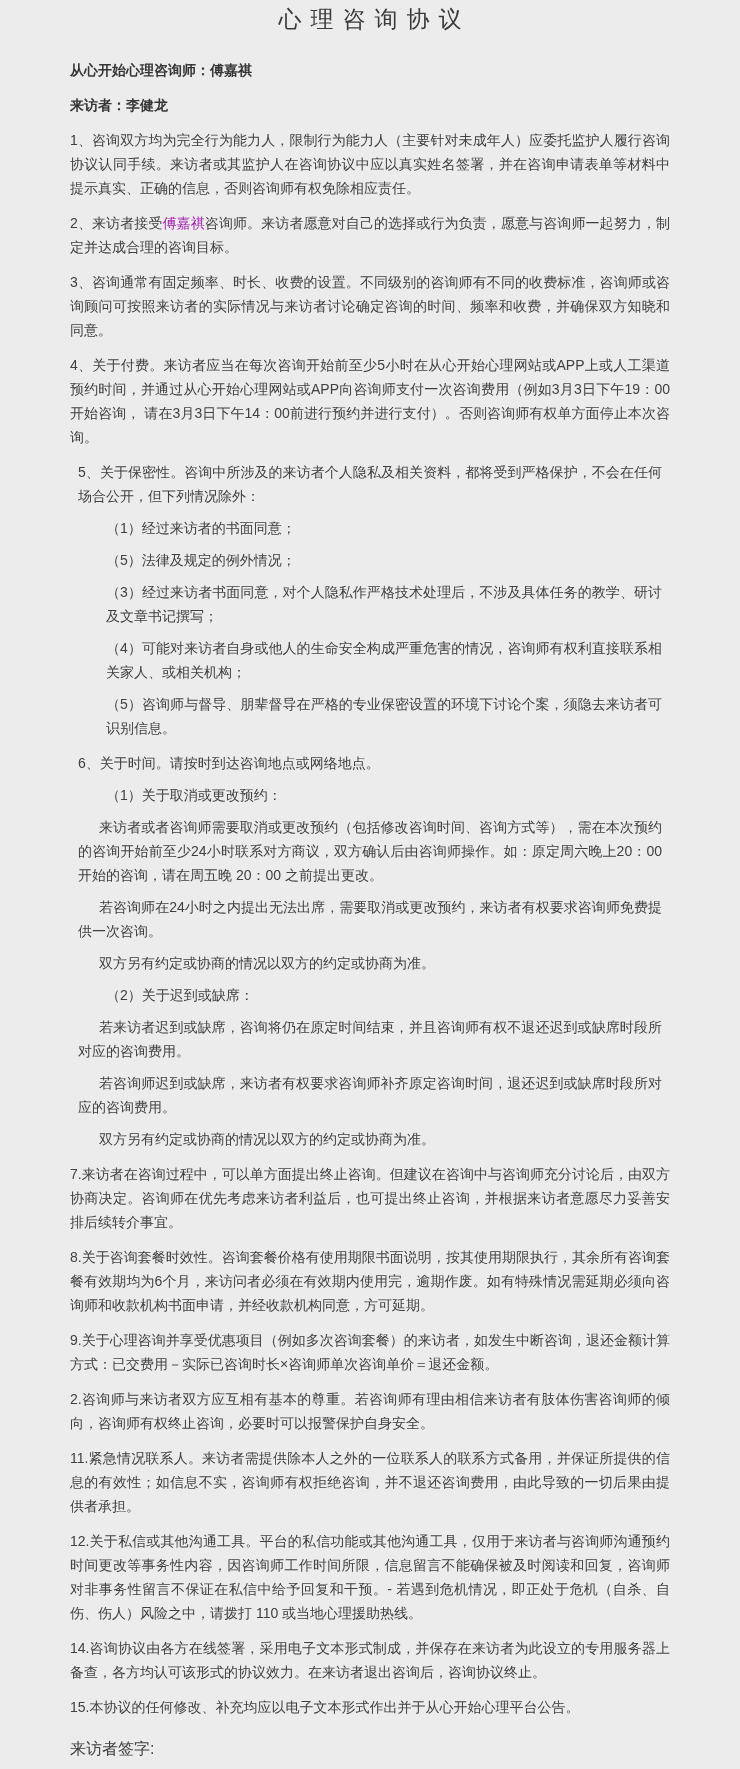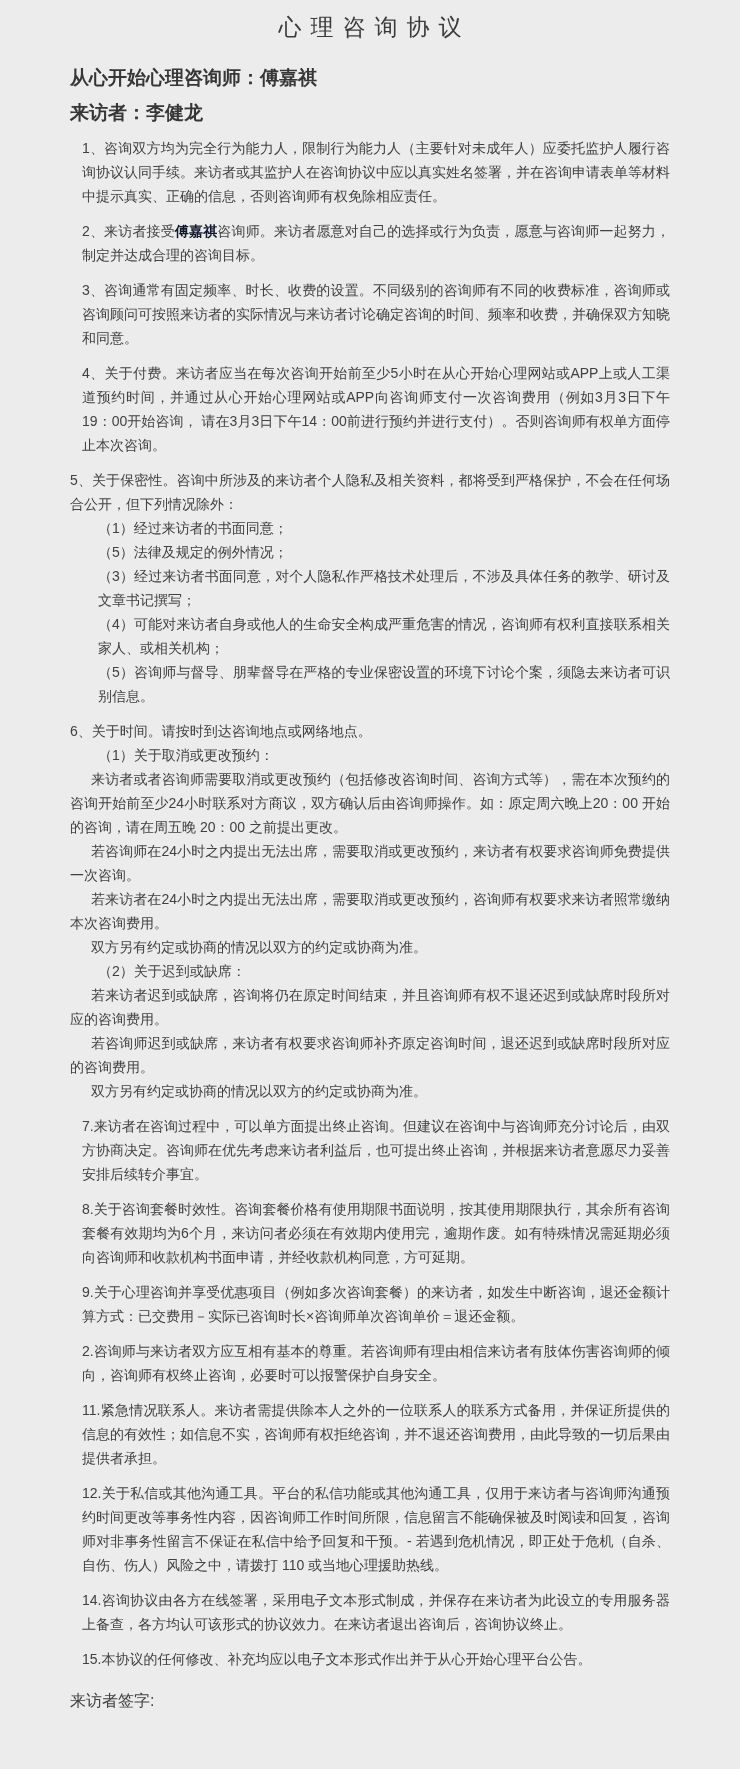--- a/index.html
+++ b/index.html
@@ -3,47 +3,47 @@
 <meta charset="utf-8">
 <style>
   html,body { margin:0; padding:0; }
   body {
     width:740px; height:1769px; overflow:hidden;
     background:#ececec;
     font-family:"Liberation Sans","DejaVu Sans",sans-serif;
     color:#404040;
     -webkit-font-smoothing:antialiased;
   }
-  .doc { padding:12px 70px 0 70px; }
+  .doc { padding:4px 70px 0 70px; }
 
   .title {
     text-align:center;
     font-size:23px; line-height:30px;
     letter-spacing:9px; text-indent:9px;
     font-weight:400; color:#3a3a3a;
     margin:0 0 24px 0;
   }
 
   .hdr {
-    font-size:19px; line-height:24px; font-weight:bold; color:#363636;
+    font-size:14px; line-height:24px; font-weight:bold; color:#363636;
     margin:0 0 11px 0;
   }
 
   p.cl, .block p {
     font-size:14px; line-height:24px;
-    margin:0 0 11px 12px;
+    margin:0 0 11px 0;
     text-align:justify;
   }
   .block { margin:0 0 11px 0; }
-  .block p { margin:0; }
+  .block p { margin:8px; }
 
   .sub  { padding-left:28px; }   
   .ind  { text-indent:21px; }    
 
-  b.name { font-weight:bold; color:#0f172a; }
+  b.name { font-weight:normal; color:#a21caf; }
 
   .sig-label {
     font-size:16px; line-height:24px;
     margin:18px 0 0 0;
   }
 </style>
 </head>
 <body>
 
 <div class="doc">
@@ -68,21 +68,20 @@
     <p class="sub">（3）经过来访者书面同意，对个人隐私作严格技术处理后，不涉及具体任务的教学、研讨及文章书记撰写；</p>
     <p class="sub">（4）可能对来访者自身或他人的生命安全构成严重危害的情况，咨询师有权利直接联系相关家人、或相关机构；</p>
     <p class="sub">（5）咨询师与督导、朋辈督导在严格的专业保密设置的环境下讨论个案，须隐去来访者可识别信息。</p>
   </div>
 
   <div class="block">
     <p>6、关于时间。请按时到达咨询地点或网络地点。</p>
     <p class="sub">（1）关于取消或更改预约：</p>
     <p class="ind">来访者或者咨询师需要取消或更改预约（包括修改咨询时间、咨询方式等），需在本次预约的咨询开始前至少24小时联系对方商议，双方确认后由咨询师操作。如：原定周六晚上20：00 开始的咨询，请在周五晚 20：00 之前提出更改。</p>
     <p class="ind">若咨询师在24小时之内提出无法出席，需要取消或更改预约，来访者有权要求咨询师免费提供一次咨询。</p>
-    <p class="ind">若来访者在24小时之内提出无法出席，需要取消或更改预约，咨询师有权要求来访者照常缴纳本次咨询费用。</p>
     <p class="ind">双方另有约定或协商的情况以双方的约定或协商为准。</p>
     <p class="sub">（2）关于迟到或缺席：</p>
     <p class="ind">若来访者迟到或缺席，咨询将仍在原定时间结束，并且咨询师有权不退还迟到或缺席时段所对应的咨询费用。</p>
     <p class="ind">若咨询师迟到或缺席，来访者有权要求咨询师补齐原定咨询时间，退还迟到或缺席时段所对应的咨询费用。</p>
     <p class="ind">双方另有约定或协商的情况以双方的约定或协商为准。</p>
   </div>
 
   <p class="cl">7.来访者在咨询过程中，可以单方面提出终止咨询。但建议在咨询中与咨询师充分讨论后，由双方协商决定。咨询师在优先考虑来访者利益后，也可提出终止咨询，并根据来访者意愿尽力妥善安排后续转介事宜。</p>
   <p class="cl">8.关于咨询套餐时效性。咨询套餐价格有使用期限书面说明，按其使用期限执行，其余所有咨询套餐有效期均为6个月，来访问者必须在有效期内使用完，逾期作废。如有特殊情况需延期必须向咨询师和收款机构书面申请，并经收款机构同意，方可延期。</p>
   <p class="cl">9.关于心理咨询并享受优惠项目（例如多次咨询套餐）的来访者，如发生中断咨询，退还金额计算方式：已交费用－实际已咨询时长×咨询师单次咨询单价＝退还金额。</p>

